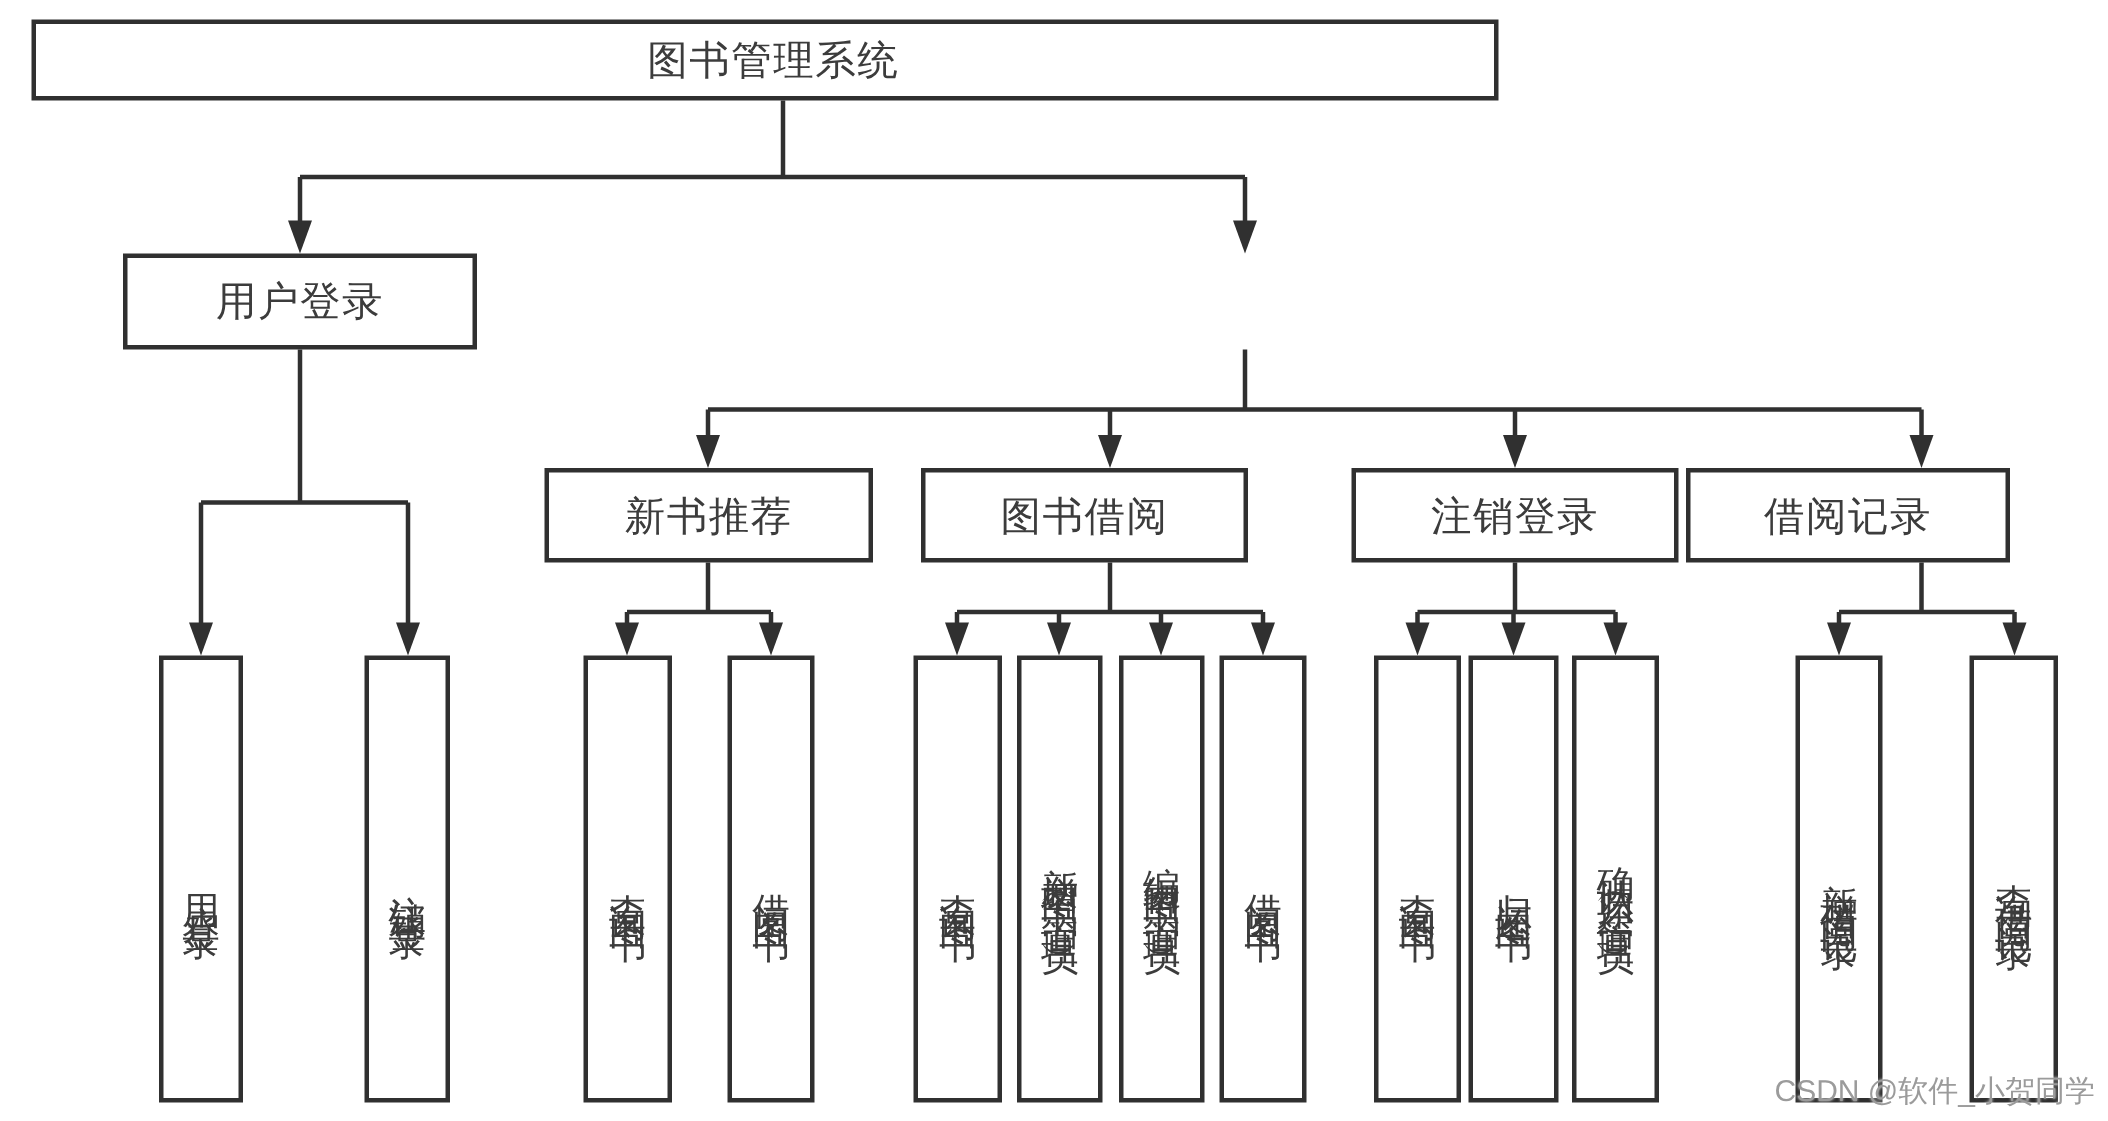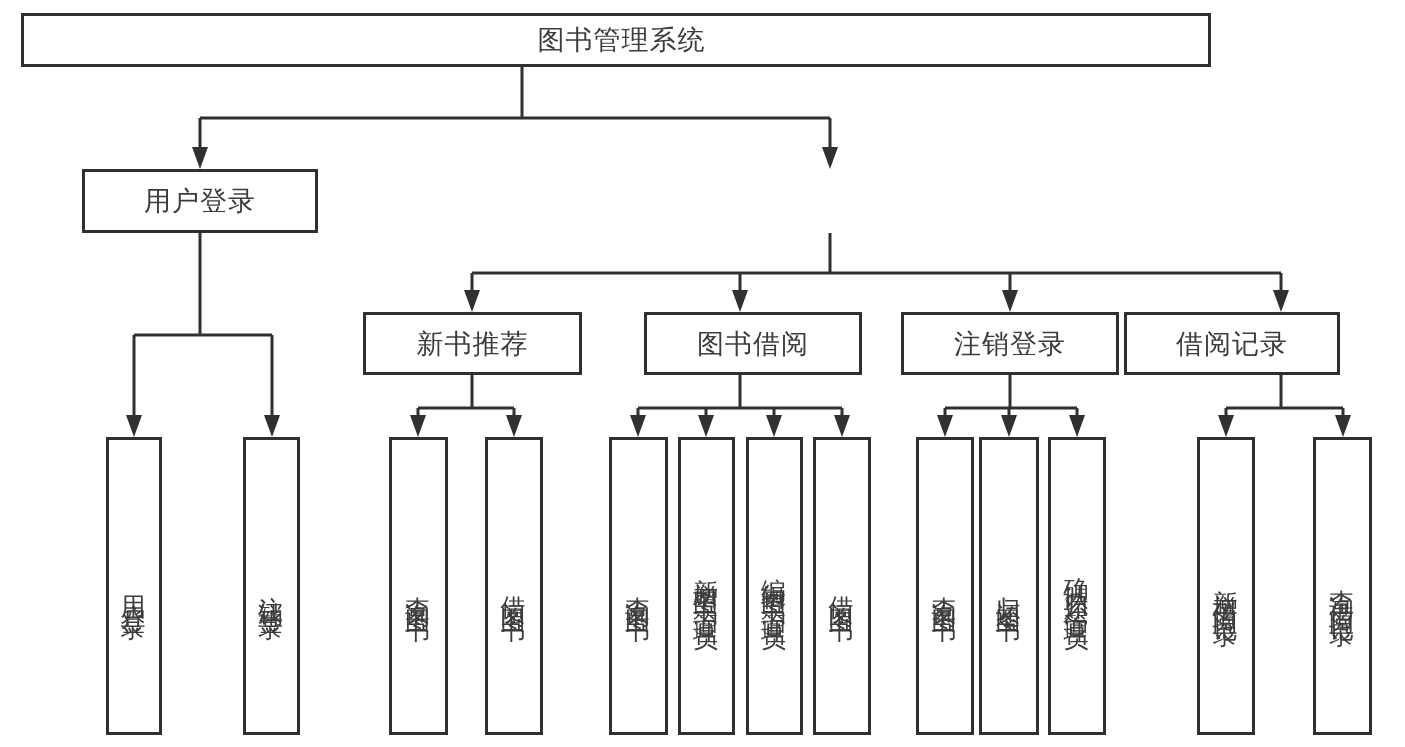--- a/index.html
+++ b/index.html
@@ -43,32 +43,32 @@
     text-shadow:0 0 2px rgba(255,255,255,.9);
     white-space:nowrap;
     z-index:10;
   }
 </style>
 </head>
 <body>
 
 <div class="canvas">
 
-  <div class="box" style="left:21px;top:13px;width:1190px;height:54px;padding-left:11px;">
+  <div class="box" style="left:21px;top:13px;width:978px;height:54px;padding-left:11px;">
     <span class="h-label">图书管理系统</span>
   </div>
 
   <div class="box" style="left:82px;top:169px;width:236px;height:64px;">
     <span class="h-label">用户登录</span>
   </div>
 
   <div class="box" style="left:363px;top:312px;width:219px;height:63px;">
     <span class="h-label">新书推荐</span>
   </div>
-  <div class="box" style="left:644px;top:312px;width:218px;height:63px;">
+  <div class="box" style="left:614px;top:312px;width:218px;height:63px;">
     <span class="h-label">图书借阅</span>
   </div>
   <div class="box" style="left:901px;top:312px;width:218px;height:63px;">
     <span class="h-label">注销登录</span>
   </div>
   <div class="box" style="left:1124px;top:312px;width:216px;height:63px;">
     <span class="h-label">借阅记录</span>
   </div>
 
   <div class="box" style="left:106px;top:437px;width:56px;height:298px;">
@@ -148,14 +148,15 @@
       <polygon points="766,415 782,415 774,437"></polygon>
       <polygon points="834,415 850,415 842,437"></polygon>
       <polygon points="937,415 953,415 945,437"></polygon>
       <polygon points="1001,415 1017,415 1009,437"></polygon>
       <polygon points="1069,415 1085,415 1077,437"></polygon>
       <polygon points="1218,415 1234,415 1226,437"></polygon>
       <polygon points="1335,415 1351,415 1343,437"></polygon>
     </g>
   </svg>
 
+  <div class="watermark">CSDN @软件_小贺同学</div>
 
 </div>
 
 </body></html>

